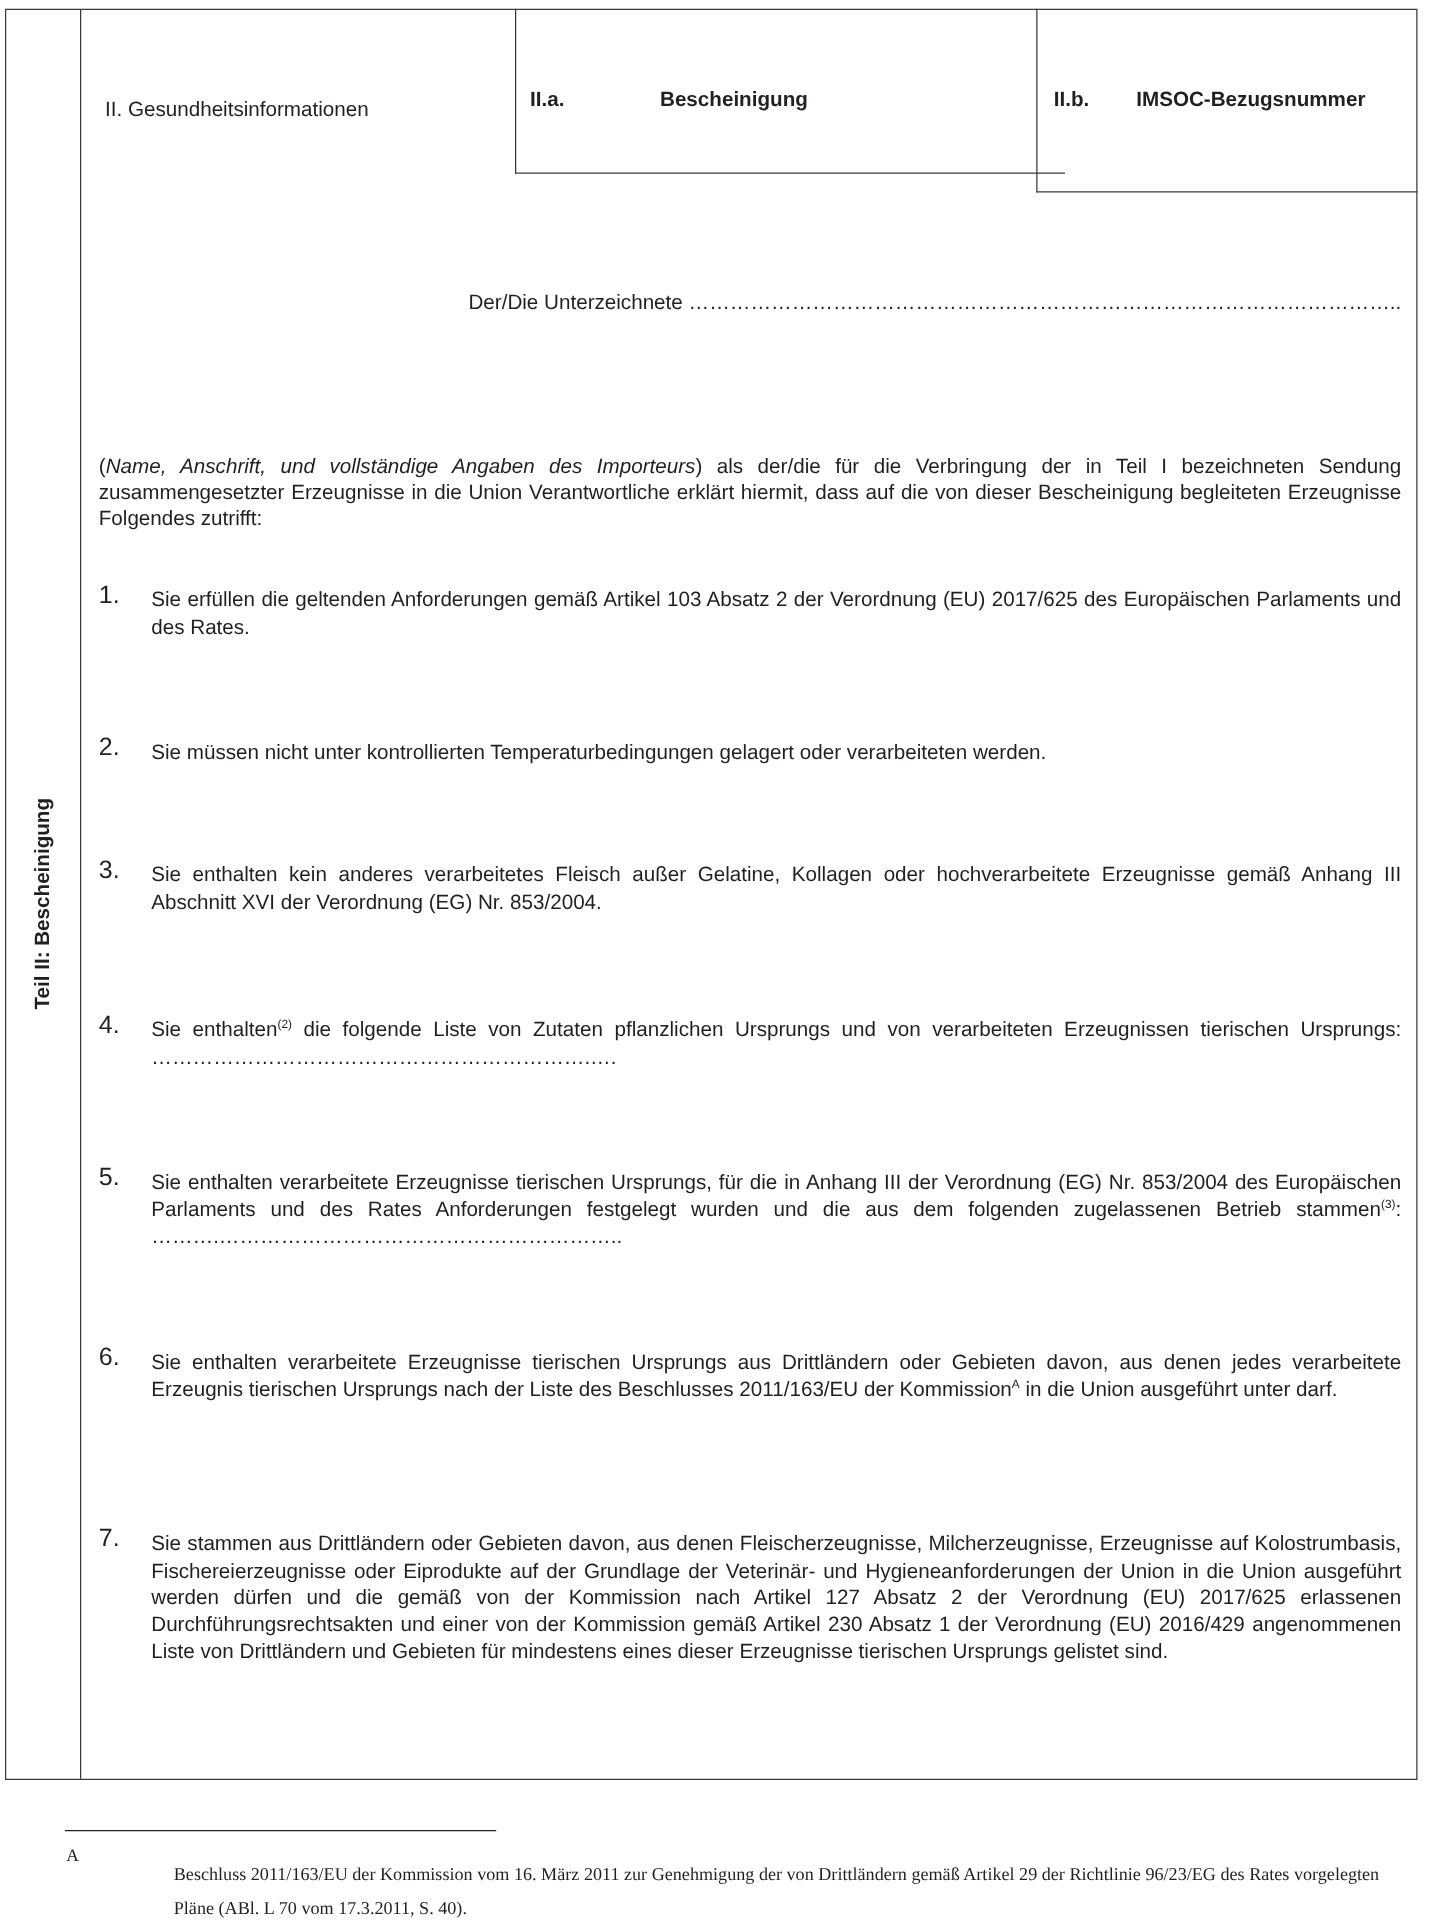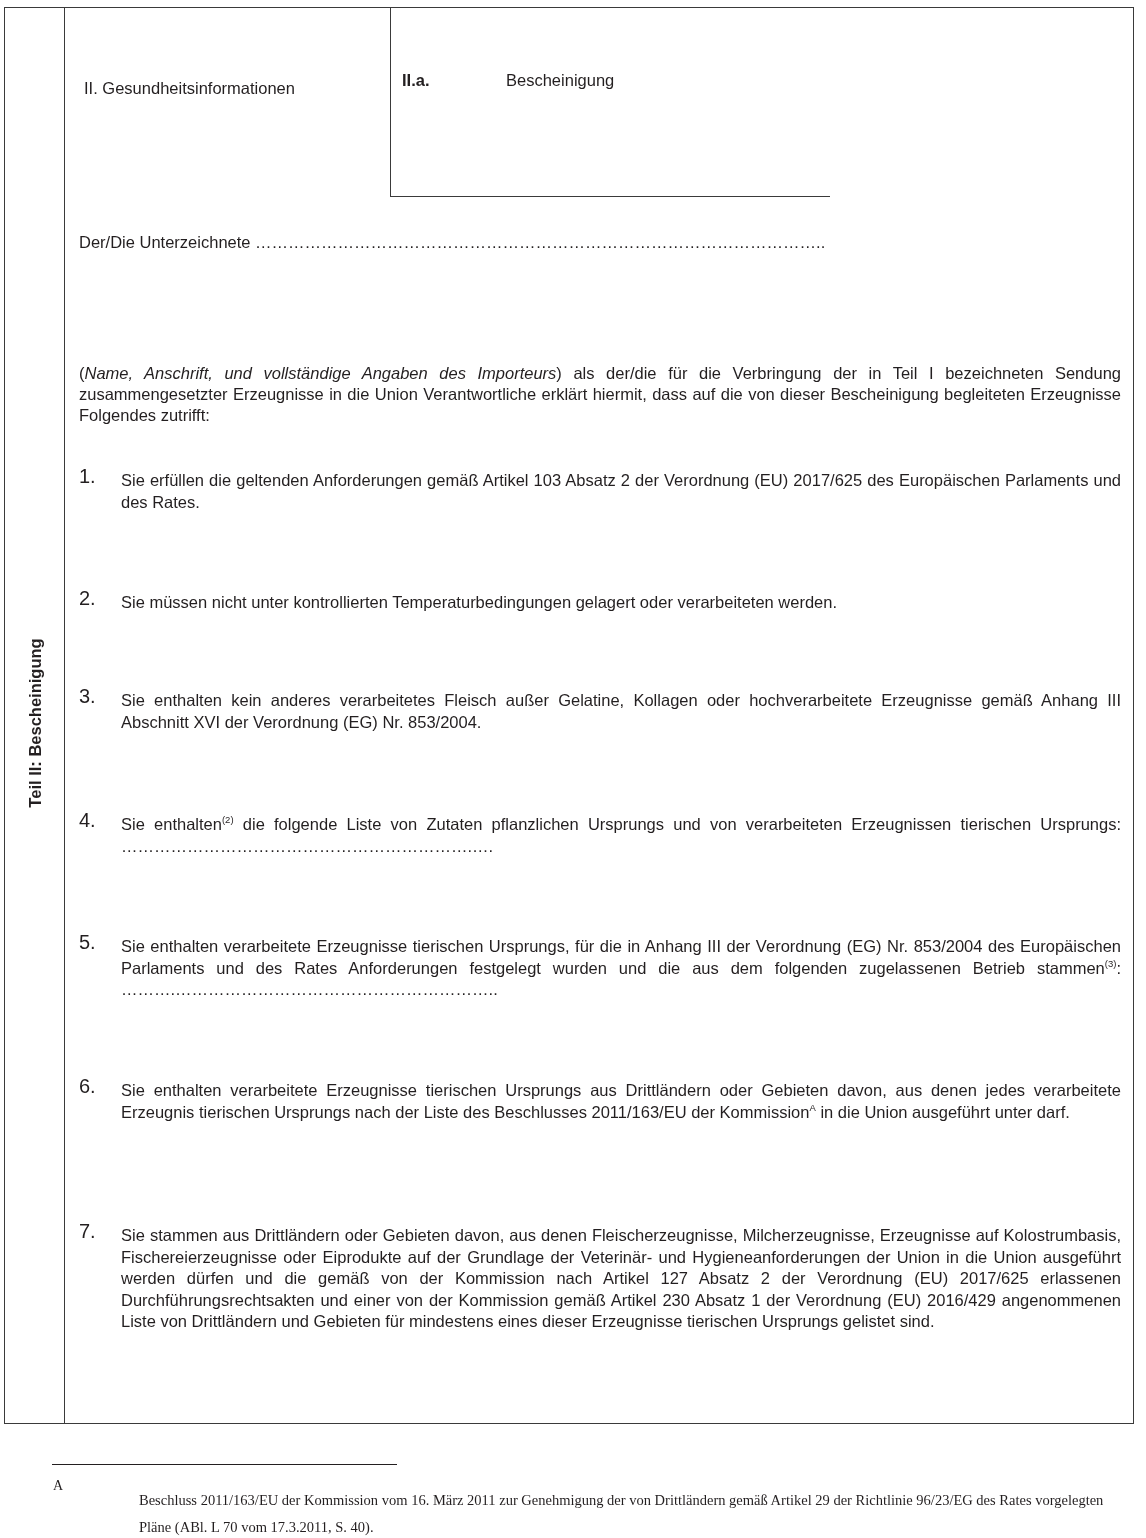--- a/index.html
+++ b/index.html
@@ -17,35 +17,35 @@
   }
   .side-label {
     position: absolute; left: 30px; top: 715px;
     transform: translate(-50%, -50%) rotate(-90deg);
     white-space: nowrap; font-weight: bold; font-size: 16.5px;
   }
   .header-title {
     position: absolute; left: 79px; top: 71px; font-weight: normal; font-size: 16.5px;
   }
   .cell-a {
-    position: absolute; left: 385px; top: -1px; width: 440px; height: 190px;
+    position: absolute; left: 407px; top: -1px; width: 440px; height: 132px;
     border-left: 1.2px solid #3a3a3a; border-bottom: 1.2px solid #3a3a3a; box-sizing: border-box;
   }
   .cell-b {
     position: absolute; left: 824px; top: -1px; width: 305px; height: 147px;
     border-left: 1.2px solid #3a3a3a; border-bottom: 1.2px solid #3a3a3a; box-sizing: border-box;
   }
   .cell-num { position: absolute; top: 64px; font-weight: bold; font-size: 16.5px; }
-  .cell-label { position: absolute; top: 64px; font-weight: normal; font-size: 16.5px; }
+  .cell-label { position: absolute; top: 64px; font-weight: bold; font-size: 16.5px; }
 
   .body-text {
     position: absolute; left: 79px; width: 1042px; font-size: 16.5px; line-height: 21px;
     text-align: justify;
   }
-  .intro-name { top: 232px; text-align: left; }
+  .intro-name { top: 232px; text-align: right; }
   .intro-para { top: 325px; margin-top: 38px; }
 
   .item {
     position: absolute; left: 79px; width: 1042px; font-size: 16.5px; line-height: 21.5px;
   }
   .item .num {
     position: absolute; left: 0; top: -4px; font-size: 20px;
   }
   .item .txt {
     margin-left: 42px; text-align: justify; display: block;
@@ -72,20 +72,24 @@
     <div class="side-label">Teil II: Bescheinigung</div>
   </div>
 
   <div class="header-title">II. Gesundheitsinformationen</div>
 
   <div class="cell-a">
     <span class="cell-num" style="left:11px">II.a.</span>
     <span class="cell-label" style="left:115px">Bescheinigung</span>
   </div>
 
+  <div class="cell-b">
+    <span class="cell-num" style="left:13px">II.b.</span>
+    <span class="cell-label" style="left:79px">IMSOC-Bezugsnummer</span>
+  </div>
 </div>
 
 <div class="body-text intro-name">
   <span>Der/Die Unterzeichnete</span>
   <span>…………………………………………………………………………………………..</span>
 </div>
 
 <div class="body-text intro-para"><span>(</span><em>Name, Anschrift, und vollständige Angaben des Importeurs</em><span>) als der/die für die Verbringung der in Teil I bezeichneten Sendung zusammengesetzter Erzeugnisse in die Union Verantwortliche erklärt hiermit, dass auf die von dieser Bescheinigung begleiteten Erzeugnisse Folgendes zutrifft:</span></div>
 
 <div class="item" style="top:470px">

